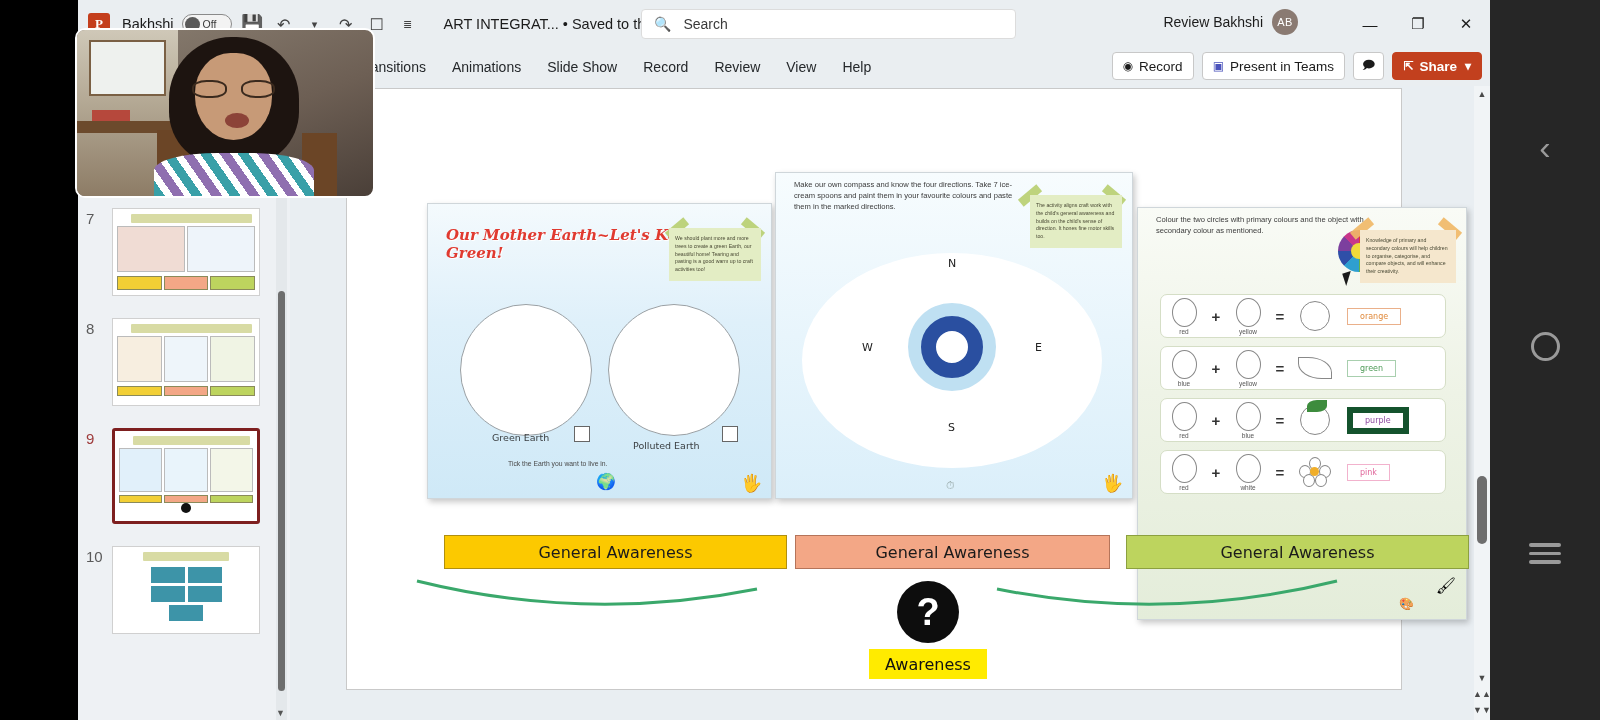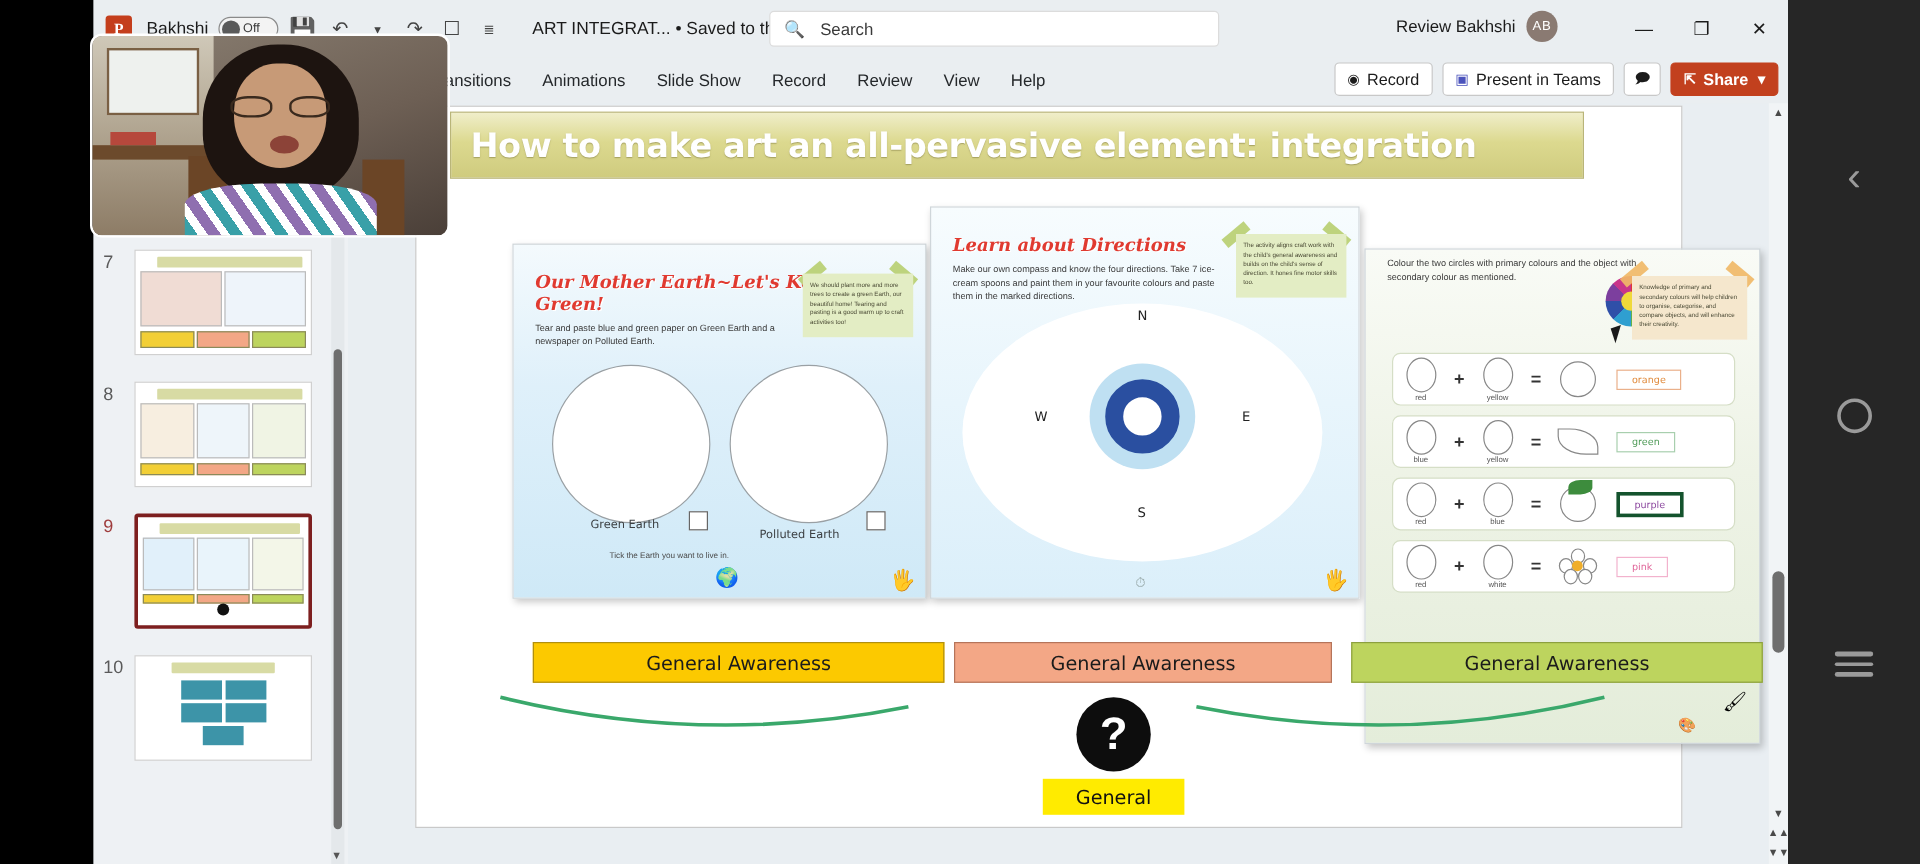--- a/index.html
+++ b/index.html
@@ -206,21 +206,21 @@
   }
   .c-label { font-size: 6.5px; color: #555; margin-top: 1px; }
   .c-op { font-size: 15px; font-weight: bold; color: #333; width: 18px; text-align: center; }
   .c-result { width: 52px; display: flex; align-items: center; justify-content: center; }
   .c-tag {
     margin-left: 6px; padding: 3px 12px; font-size: 8px; background: #fff;
     font-family: "DejaVu Sans", sans-serif;
   }
   .c-tag.orange { color: #e08a3c; border: 1px solid #eab08a; }
   .c-tag.green  { color: #4f9b58; border: 1px solid #a8cfae; }
-  .c-tag.purple { color: #8d4aa0; border: 3px solid #14532d; }
+  .c-tag.purple { color: #8d4aa0; border: 6px solid #14532d; }
   .c-tag.pink   { color: #e0669a; border: 1px solid #f2b2cd; }
 
   .colorwheel {
     position: absolute; right: 86px; top: 22px; width: 42px; height: 42px; border-radius: 50%;
     background: conic-gradient(#e03a30 0deg 45deg,#f0a024 45deg 90deg,#f2d83a 90deg 135deg,
       #62b24a 135deg 180deg,#2f9fd0 180deg 225deg,#2f4fa8 225deg 270deg,
       #7c3f9e 270deg 315deg,#c8358a 315deg 360deg);
   }
   .colorwheel::after {
     content: ''; position: absolute; left: 13px; top: 13px; width: 16px; height: 16px;
@@ -482,43 +482,38 @@
 
       <div class="panel-track">
         <div class="panel-arrow" style="top:2px">▲</div>
         <div class="panel-arrow" style="bottom:2px">▼</div>
       </div>
       <div class="panel-scroll"></div>
     </div>
 
     <div class="stage">
 
-      <div class="slide-title-bar">
-        <span class="slide-title">How to make art an all-pervasive element: integration</span>
-      </div>
 
       <div class="ws ws1">
         <div class="ws-head">Our Mother Earth~Let's Keep It Green!</div>
-        <div class="ws-sub">Tear and paste blue and green paper on Green Earth and a newspaper on Polluted Earth.</div>
         <div class="tape" style="right:82px;top:20px;transform:rotate(-40deg)"></div>
         <div class="tape" style="right:6px;top:20px;transform:rotate(40deg)"></div>
         <div class="sticky green">We should plant more and more trees to create a green Earth, our beautiful home! Tearing and pasting is a good warm up to craft activities too!</div>
         <div class="circle-big" style="left:32px;top:100px"></div>
         <div class="circle-big" style="left:180px;top:100px"></div>
         <span class="earth-label" style="left:64px;top:228px">Green Earth</span>
         <span class="earth-label" style="left:205px;top:236px">Polluted Earth</span>
         <div class="tickbox" style="left:146px;top:222px"></div>
         <div class="tickbox" style="left:294px;top:222px"></div>
         <span class="tick-note" style="left:80px;top:256px">Tick the Earth you want to live in.</span>
         <div style="position:absolute;left:168px;top:268px;font-size:16px">🌍</div>
         <div style="position:absolute;right:8px;bottom:4px;font-size:17px">🖐</div>
       </div>
 
       <div class="ws ws2">
-        <div class="ws-head">Learn about Directions</div>
         <div class="ws-sub" style="width:235px">Make our own compass and know the four directions. Take 7 ice-cream spoons and paint them in your favourite colours and paste them in the marked directions.</div>
         <div class="tape" style="right:90px;top:18px;transform:rotate(-40deg)"></div>
         <div class="tape" style="right:6px;top:18px;transform:rotate(40deg)"></div>
         <div class="sticky green" style="top:22px">The activity aligns craft work with the child's general awareness and builds on the child's sense of direction. It hones fine motor skills too.</div>
 
         <div class="compass-bg"></div>
         <span class="comp-dir" style="left:172px;top:84px">N</span>
         <span class="comp-dir" style="left:86px;top:168px">W</span>
         <span class="comp-dir" style="left:259px;top:168px">E</span>
         <span class="comp-dir" style="left:172px;top:248px">S</span>
@@ -620,21 +615,21 @@
       <div class="ga-bar ga1">General Awareness</div>
       <div class="ga-bar ga2">General Awareness</div>
       <div class="ga-bar ga3">General Awareness</div>
 
       <svg style="position:absolute;left:60px;top:482px;width:940px;height:60px">
         <path d="M 10 10 Q 180 52 350 18" stroke="#3aa86b" stroke-width="3" fill="none"></path>
         <path d="M 590 18 Q 760 52 930 10" stroke="#3aa86b" stroke-width="3" fill="none"></path>
       </svg>
 
       <div class="qmark">?</div>
-      <div class="numeracy">General</div>
+      <div class="numeracy">Awareness</div>
     </div>
 
     <div class="main-scroll">
       <div class="ms-arrow" style="top:0">▲</div>
       <div class="ms-thumb"></div>
       <div class="ms-arrow" style="bottom:34px">▼</div>
       <div class="ms-arrow" style="bottom:18px">▲▲</div>
       <div class="ms-arrow" style="bottom:2px">▼▼</div>
     </div>
 

